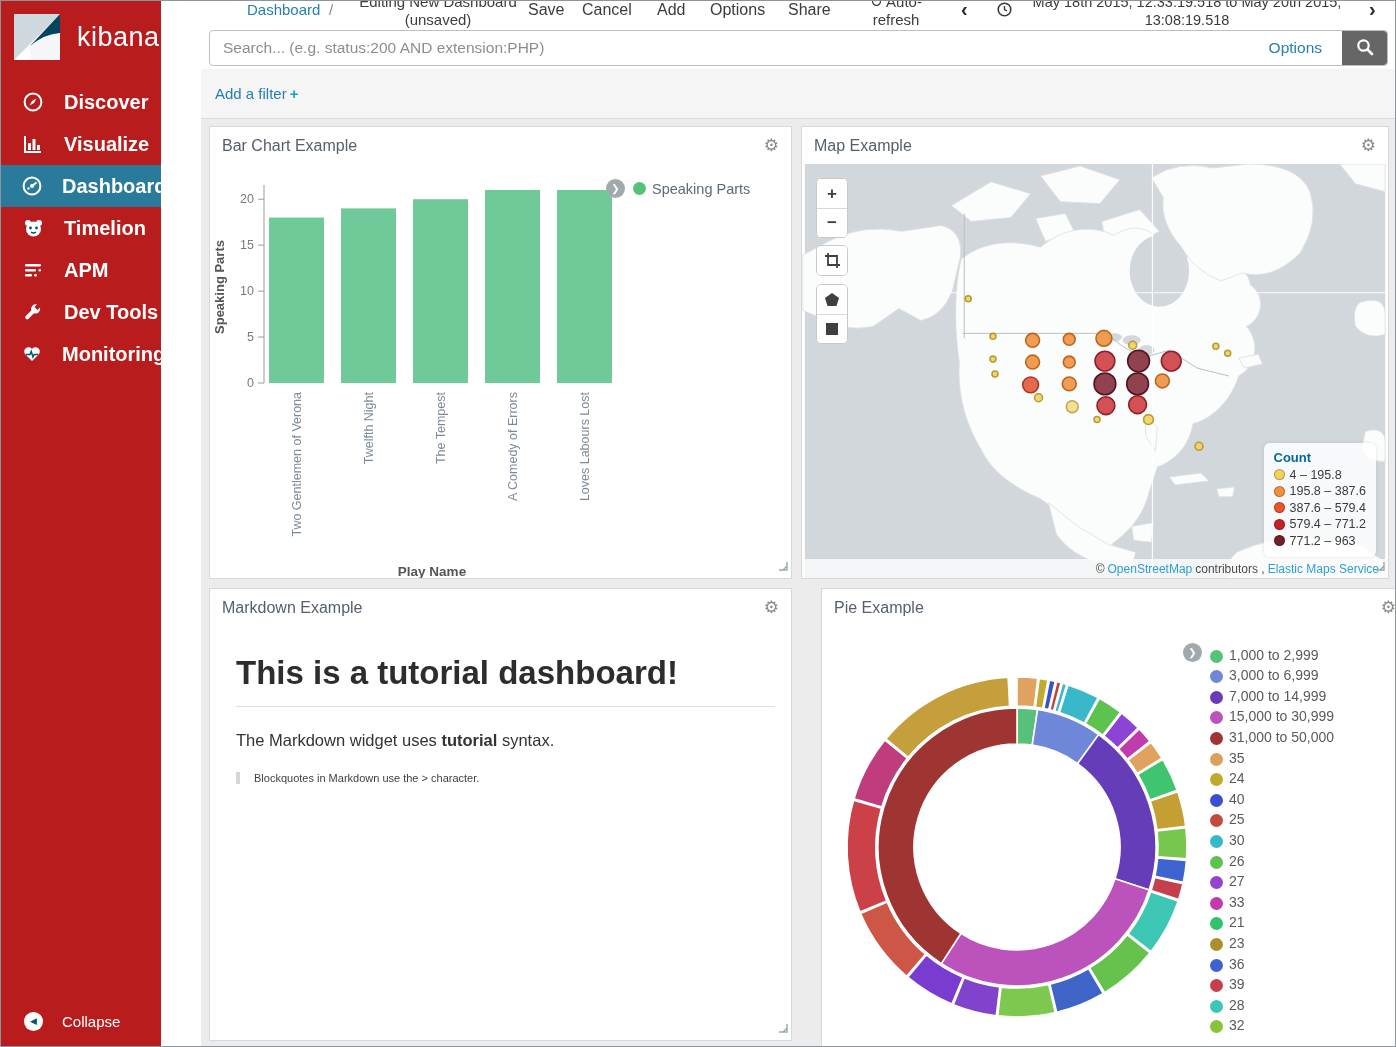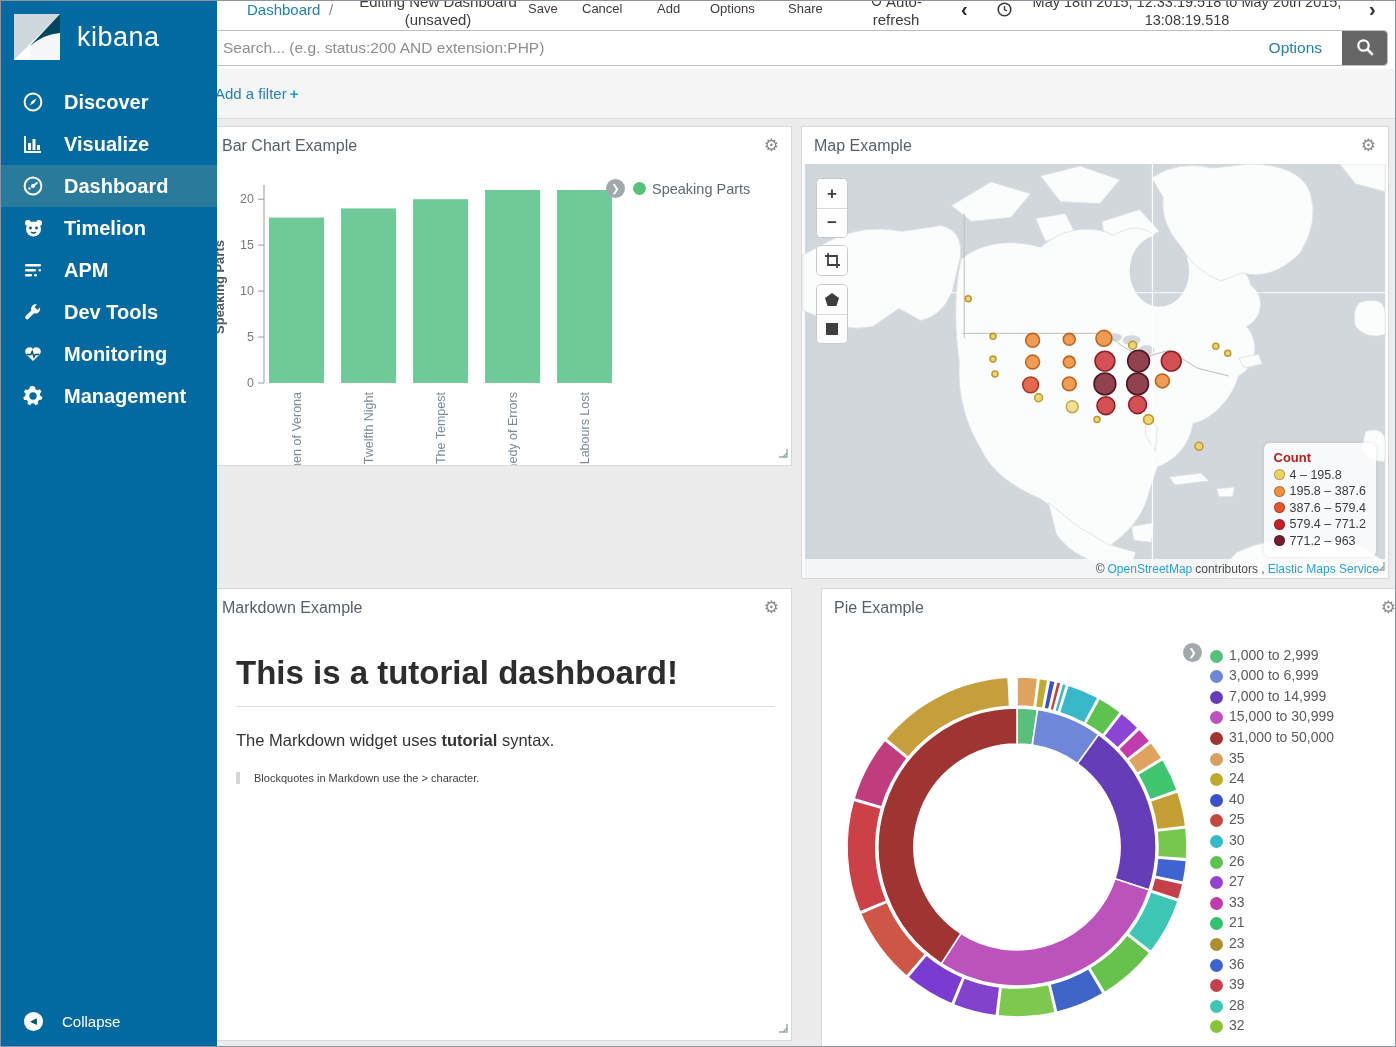--- a/index.html
+++ b/index.html
@@ -1,61 +1,61 @@
 <!DOCTYPE html>
 <html><head>
 <meta charset="utf-8">
 <style>
   * { margin:0; padding:0; box-sizing:border-box; }
   html,body { width:1396px; height:1047px; }
   body { font-family:"Liberation Sans","DejaVu Sans",sans-serif; background:#fff; position:relative;
          border:1px solid #8d959c; overflow:hidden; }
   
-  .sidebar { position:absolute; left:0; top:0; width:216px; height:100%; background:#0369a1; color:#fff; z-index:5;padding-left:21px;}
+  .sidebar { position:absolute; left:0; top:0; width:160px; height:100%; background:#b91c1c; color:#fff; z-index:5;padding-left:21px;}
   .logo-row { position:absolute; left:13px; top:13px; display:flex; align-items:center; }
   .logo-mark { width:46px; height:46px; position:relative; }
   .logo-text { font-size:27px; font-weight:400; color:#fff; margin-left:17px; letter-spacing:.5px;}
   .nav { position:absolute; top:80px; left:0; width:100%; }
   .nav-item { height:42px; display:flex; align-items:center; cursor:pointer; }
   .nav-item.active { background:#2a7a9b; }
   .nav-item .nicon { width:22px; height:22px; margin-left:21px; display:flex; align-items:center; justify-content:center;}
   .nav-item .nlabel { margin-left:20px; font-size:20px; font-weight:600; color:#fff; }
   .collapse-row { position:absolute; bottom:6px; left:0; width:100%; height:38px; display:flex; align-items:center; cursor:pointer;}
   .collapse-icon { width:19px; height:19px; border-radius:50%; background:#fff; color:#005571; font-size:9px;
                    display:flex; align-items:center; justify-content:center; margin-left:23px; }
   .collapse-label { margin-left:19px; font-size:15px; font-weight:400; }
   
   .main { position:absolute; left:200px; top:0; width:1195px; height:100%; background:#fff;}
   .topcut { position:relative; height:28px; overflow:hidden; background:#fff; }
   .topcut .inner { position:absolute; top:-9px; left:0; width:100%; height:46px; }
   .crumb { position:absolute; left:46px; top:9px; font-size:15px; color:#2380b2; cursor:pointer;}
   .crumb-sep { position:absolute; left:128px; top:9px; font-size:15px; color:#888;}
   .doc-title { position:absolute; left:142px; top:1px; width:190px; font-size:15px; color:#3e3e3e; text-align:center; line-height:18px;}
-  .tnav { position:absolute; top:9px; font-size:13px; color:#3c3c3c; cursor:pointer;}
+  .tnav { position:absolute; top:9px; font-size:16px; color:#3c3c3c; cursor:pointer;}
   .autoref { position:absolute; left:655px; top:1px; width:80px; text-align:center; font-size:15px; color:#3c3c3c; line-height:18px; cursor:pointer;}
   .tchev { position:absolute; top:6px; font-size:20px; font-weight:bold; color:#2c2c2c; cursor:pointer;}
   .daterange { position:absolute; left:818px; top:1px; width:336px; text-align:center; font-size:14.5px; color:#3a3a3a; line-height:18px; cursor:pointer;}
   .clockwrap { position:absolute; left:796px; top:10px; }
   
   .searchrow { height:40px; padding:1px 8px 3px 8px; background:#fff; }
   .searchbox { display:flex; height:36px; border:1px solid #bfbfbf; border-radius:4px; background:#fff; overflow:hidden;}
   .searchbox input { flex:1; border:none; outline:none; padding:0 13px; font-size:15.5px; color:#555;
                      font-family:"Liberation Sans",sans-serif; background:transparent;}
   .searchbox input::placeholder { color:#8e8e8e; opacity:1; }
   .opts-link { display:flex; align-items:center; padding:0 20px; font-size:15.5px; color:#2380b2; cursor:pointer;}
   .search-btn { width:45px; background:#666666; display:flex; align-items:center; justify-content:center;
                 border:none; cursor:pointer; border-radius:0 3px 3px 0;}
   
   .filterrow { height:50px; background:#f5f5f5; border-bottom:1px solid #dcdcdc; display:flex; align-items:center; padding-left:14px;}
   .addfilter { font-size:15px; color:#2380b2; cursor:pointer;}
   .addfilter b { color:#189ec9; font-weight:bold; margin-left:3px;}
   
   .dash { position:relative; height:929px; background:#ececec; }
   .panel { position:absolute; background:#fff; border:1px solid #d8d8d8; overflow:hidden;}
-  .p-bar { left:8px; top:7px;  width:583px; height:340px; }
+  .p-bar { left:8px; top:7px;  width:583px; height:453px; }
   .p-map { left:600px; top:7px; width:588px; height:453px; }
   .p-md  { left:8px; top:469px; width:583px; height:453px; }
   .p-pie { left:620px; top:469px; width:588px; height:501px; }
   .phead { height:37px; display:flex; align-items:center; justify-content:space-between; padding:0 12px; }
   .ptitle { font-size:16px; color:#56606c; }
   .gear { color:#8a8a8a; font-size:17px; cursor:pointer; line-height:1;}
   .rhandle { position:absolute; right:3px; bottom:3px; cursor:nwse-resize; }
   .legend-arrow { width:19px; height:19px; border-radius:50%; background:#a2a9ad; color:#fff; font-size:10px; font-weight:bold;
                   display:flex; align-items:center; justify-content:center; cursor:pointer;}
   
@@ -63,21 +63,21 @@
   .bar-legend .dot { width:13px; height:13px; border-radius:50%; background:#57c17b; margin-left:8px;}
   .bar-legend .ltxt { margin-left:6px; font-size:14.5px; color:#5e6a75;}
   
   .map-wrap { position:absolute; left:0; top:37px; width:586px; height:415px; }
   .map-btn-group { position:absolute; left:14px; border:1px solid #c9c9c9; border-radius:5px; overflow:hidden; background:#fff;}
   .map-btn { width:30px; height:29px; background:#fff; display:flex; align-items:center; justify-content:center;
              font-size:17px; font-weight:bold; color:#3f3f3f; cursor:pointer; border:none;}
   .map-btn + .map-btn { border-top:1px solid #d9d9d9; }
   .map-legend { position:absolute; right:12px; bottom:22px; background:rgba(255,255,255,.85); border-radius:6px;
                 padding:7px 10px 8px 10px; box-shadow:0 0 4px rgba(0,0,0,.1);}
-  .map-legend .mlt { font-size:13px; font-weight:bold; color:#b91c1c; margin-bottom:2px;}
+  .map-legend .mlt { font-size:13px; font-weight:bold; color:#0369a1; margin-bottom:2px;}
   .mlrow { display:flex; align-items:center; font-size:12.5px; color:#3c3c3c; line-height:16.5px;}
   .mlrow .sw { width:11px; height:11px; border-radius:50%; margin-right:5px; border:1px solid rgba(0,0,0,.25);}
   .attrib { position:absolute; left:0; bottom:0; width:100%; height:20px; background:rgba(250,250,250,.85);
             font-size:12px; color:#4c4c4c; display:flex; align-items:center; justify-content:flex-end; padding-right:6px;}
   .attrib a { color:#2b9fd8; text-decoration:none; cursor:pointer; margin:0 3px;}
   
   .md-body { padding:28px 16px 0 26px; color:#2f2f2f;}
   .md-h1 { font-size:33px; font-weight:bold; color:#2d2d2d; padding-bottom:14px; border-bottom:1px solid #ddd;}
   .md-p { margin-top:24px; font-size:16.5px; color:#333;}
   .md-quote { margin-top:22px; border-left:4px solid #d6d6d6; padding-left:14px; font-size:11px; color:#3f3f3f;}
@@ -170,28 +170,20 @@
       <span class="nlabel">Dev Tools</span>
     </div>
     <div class="nav-item">
       <span class="nicon">
         <svg width="20" height="20" viewBox="0 0 20 20">
             <path d="M10,17 L3,10 A4.2,4.2 0 0 1 10,5 A4.2,4.2 0 0 1 17,10 Z" fill="#fff"></path>
             <polyline points="4,10.5 8,10.5 9.2,7.5 11,13 12.2,10.5 16,10.5" fill="none" stroke="#005571" stroke-width="1.5"></polyline>
           </svg>
       </span>
       <span class="nlabel">Monitoring</span>
-    </div>
-    <div class="nav-item">
-      <span class="nicon">
-        <svg width="20" height="20" viewBox="0 0 20 20">
-            <path d="M10,0 L12,1 L12.5,3.2 L14.8,4.2 L17,3.2 L18.5,5.8 L17,7.5 L17.4,10 L19.5,11 L18.5,13.8 L16.2,13.7 L14.7,15.7 L15.2,18 L12.4,19.2 L11,17.3 L8.5,17.4 L7,19.2 L4.4,17.8 L5,15.6 L3.3,13.8 L1,14 L0.3,11.2 L2.4,10 L2.6,7.5 L0.9,6 L2.4,3.4 L4.7,4 L6.6,2.6 L6.8,0.6 Z M10,6.3 A3.7,3.7 0 1 0 10,13.7 A3.7,3.7 0 1 0 10,6.3 Z" fill="#fff"></path>
-          </svg>
-      </span>
-      <span class="nlabel">Management</span>
     </div>
   </div>
   <div class="collapse-row">
     <span class="collapse-icon">◀</span>
     <span class="collapse-label">Collapse</span>
   </div>
 </div>
 
 <div class="main">
 

